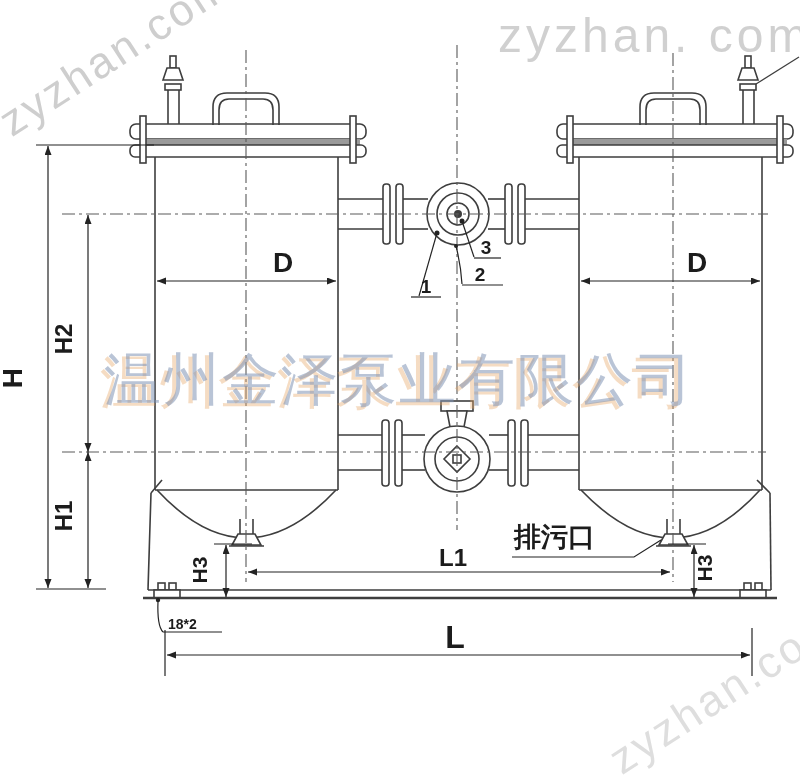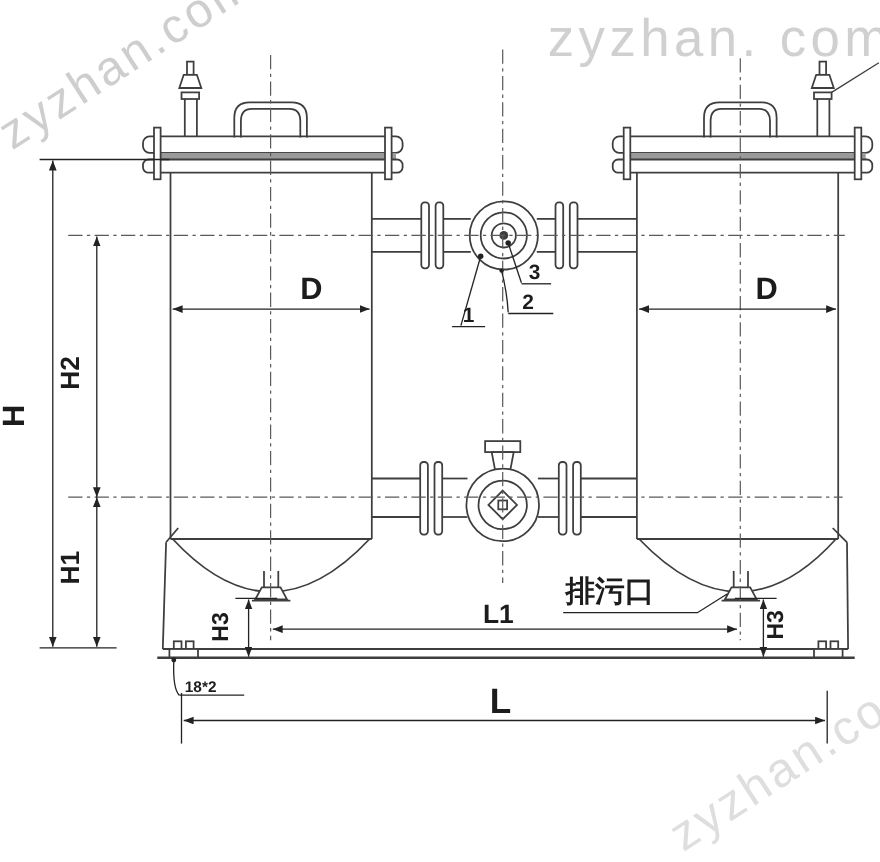--- a/index.html
+++ b/index.html
@@ -221,13 +221,14 @@
       <text class="dimtxt" x="168" y="629" font-size="14">18*2</text>
       <text class="dimtxt" x="426" y="293" font-size="19" text-anchor="middle">1</text>
       <text class="dimtxt" x="480" y="281" font-size="19" text-anchor="middle">2</text>
       <text class="dimtxt" x="486" y="254" font-size="19" text-anchor="middle">3</text>
     </g>
   </svg>
 
   <div class="wm wm-tl">zyzhan.com</div>
   <div class="wm wm-tr">zyzhan. com</div>
   <div class="wm wm-br">zyzhan.com</div>
+  <div class="wm wm-company">温州金泽泵业有限公司</div>
 </div>
 
 </body></html>

